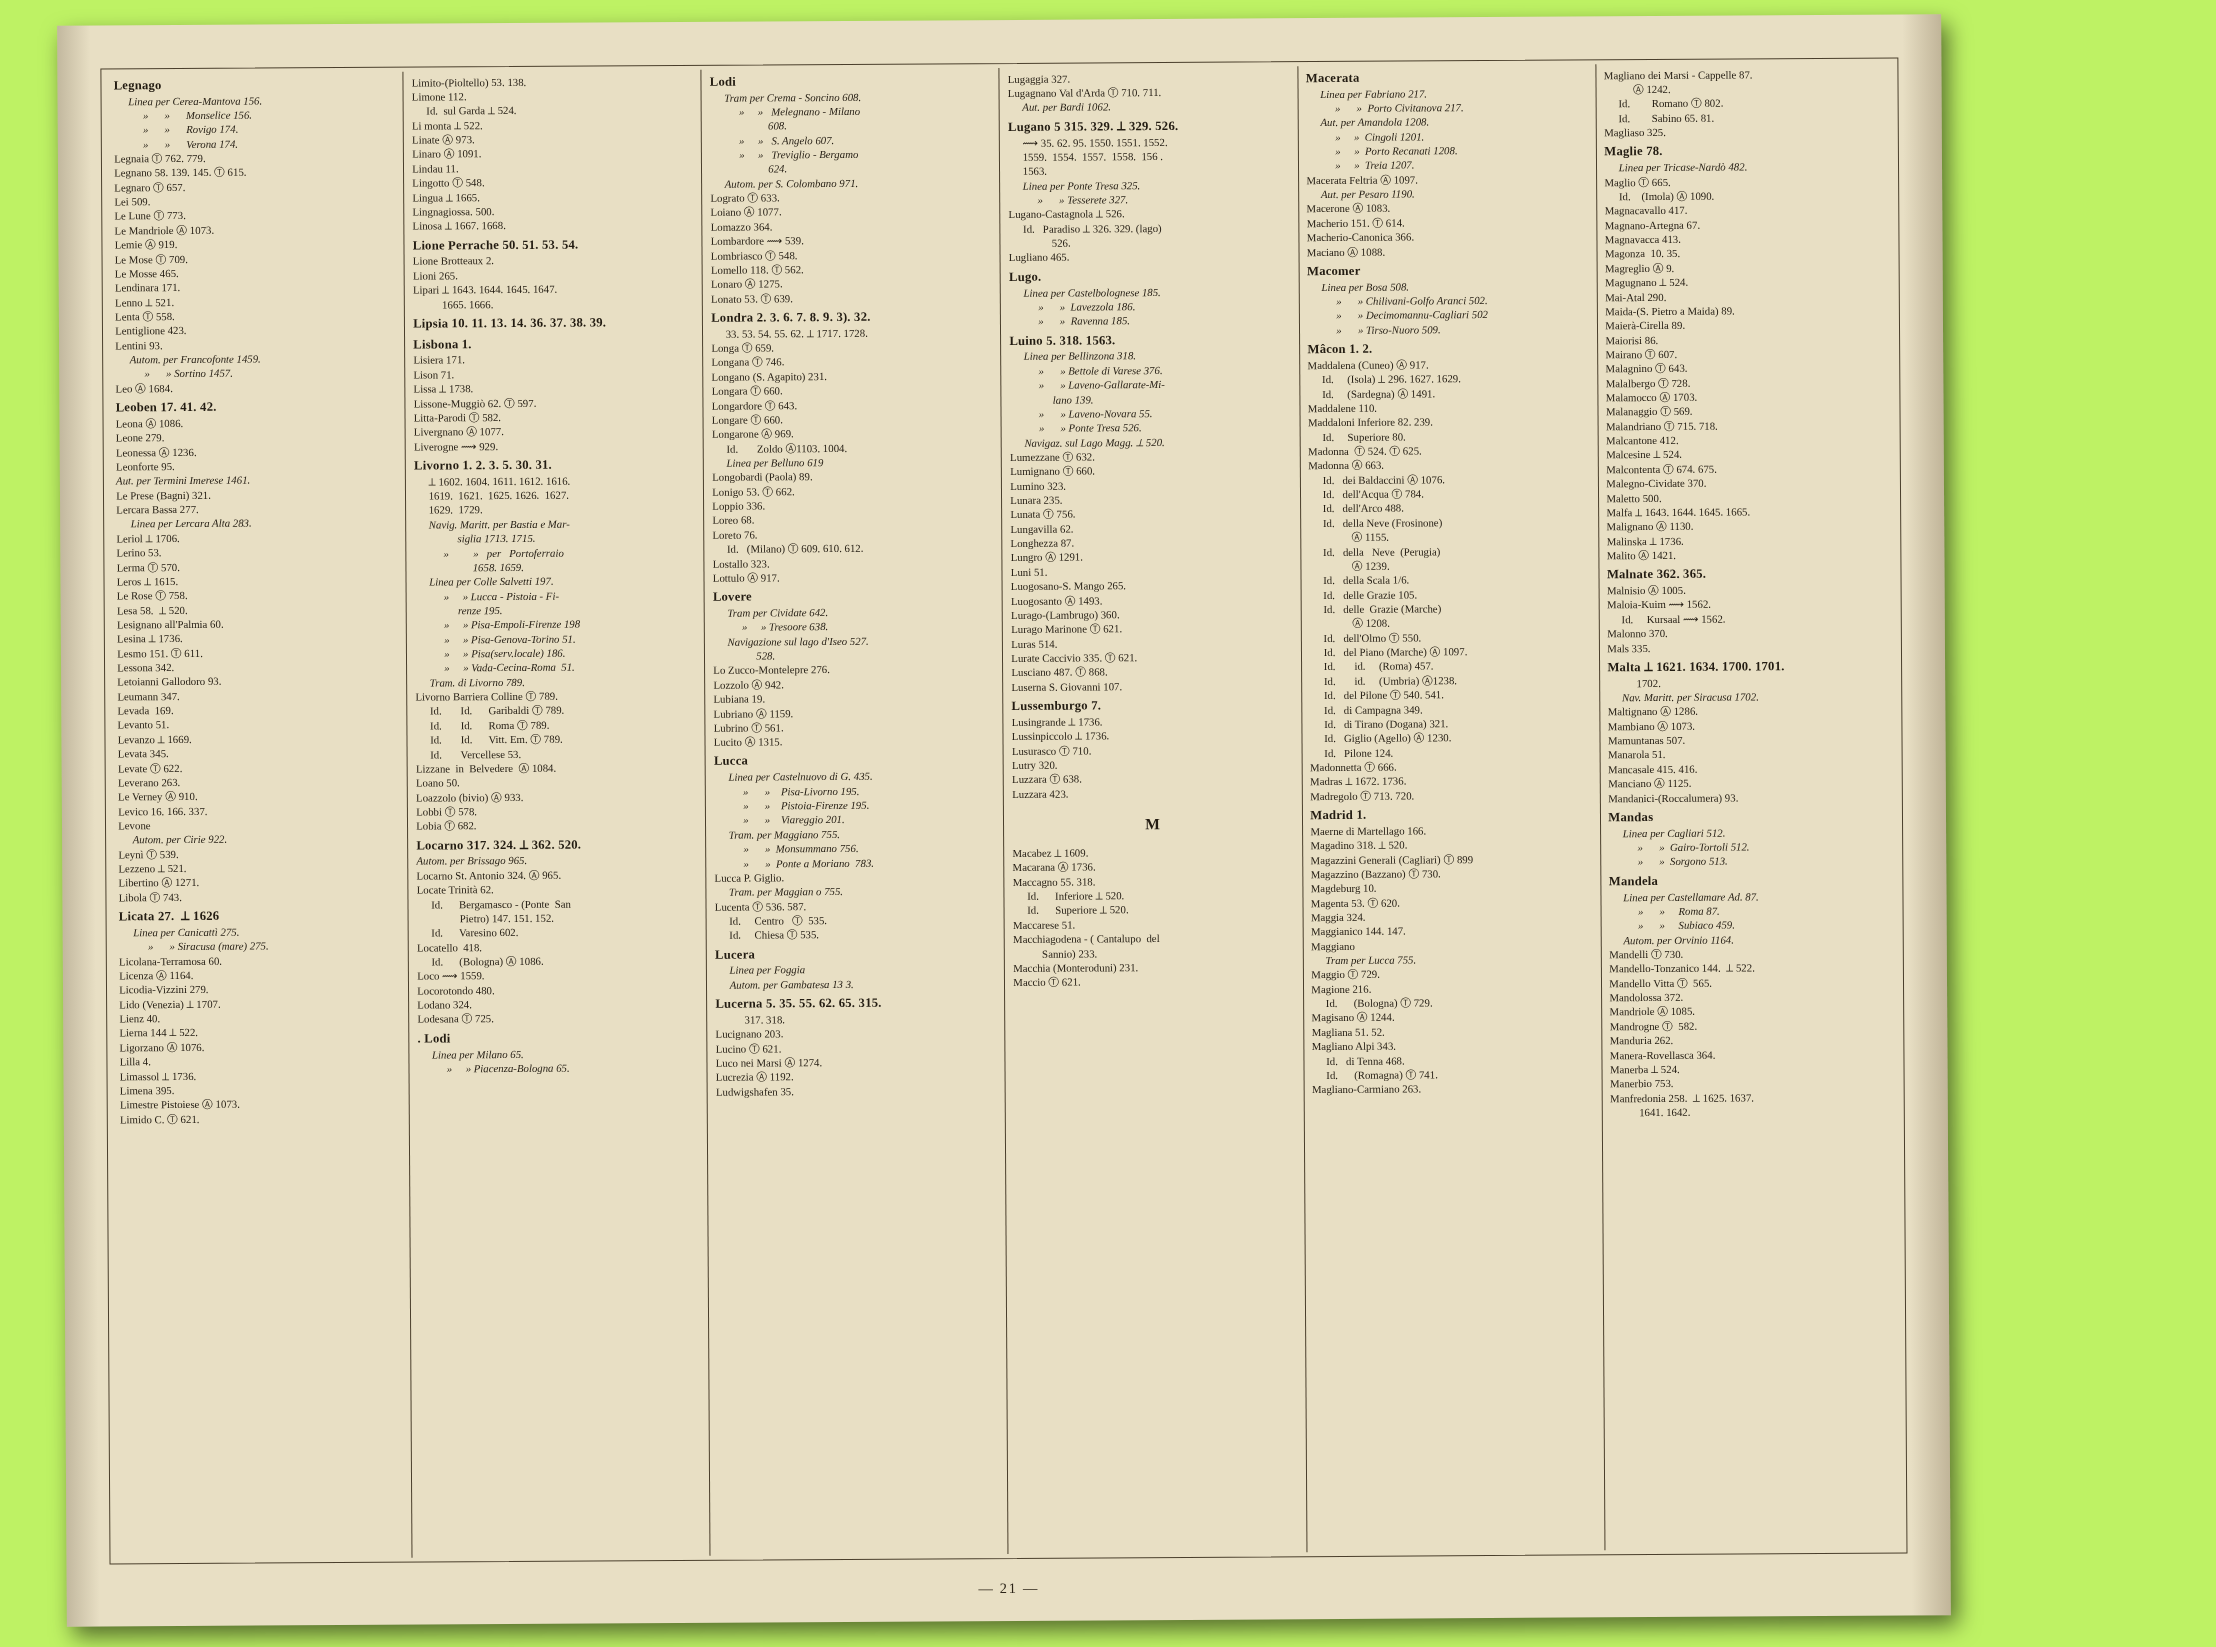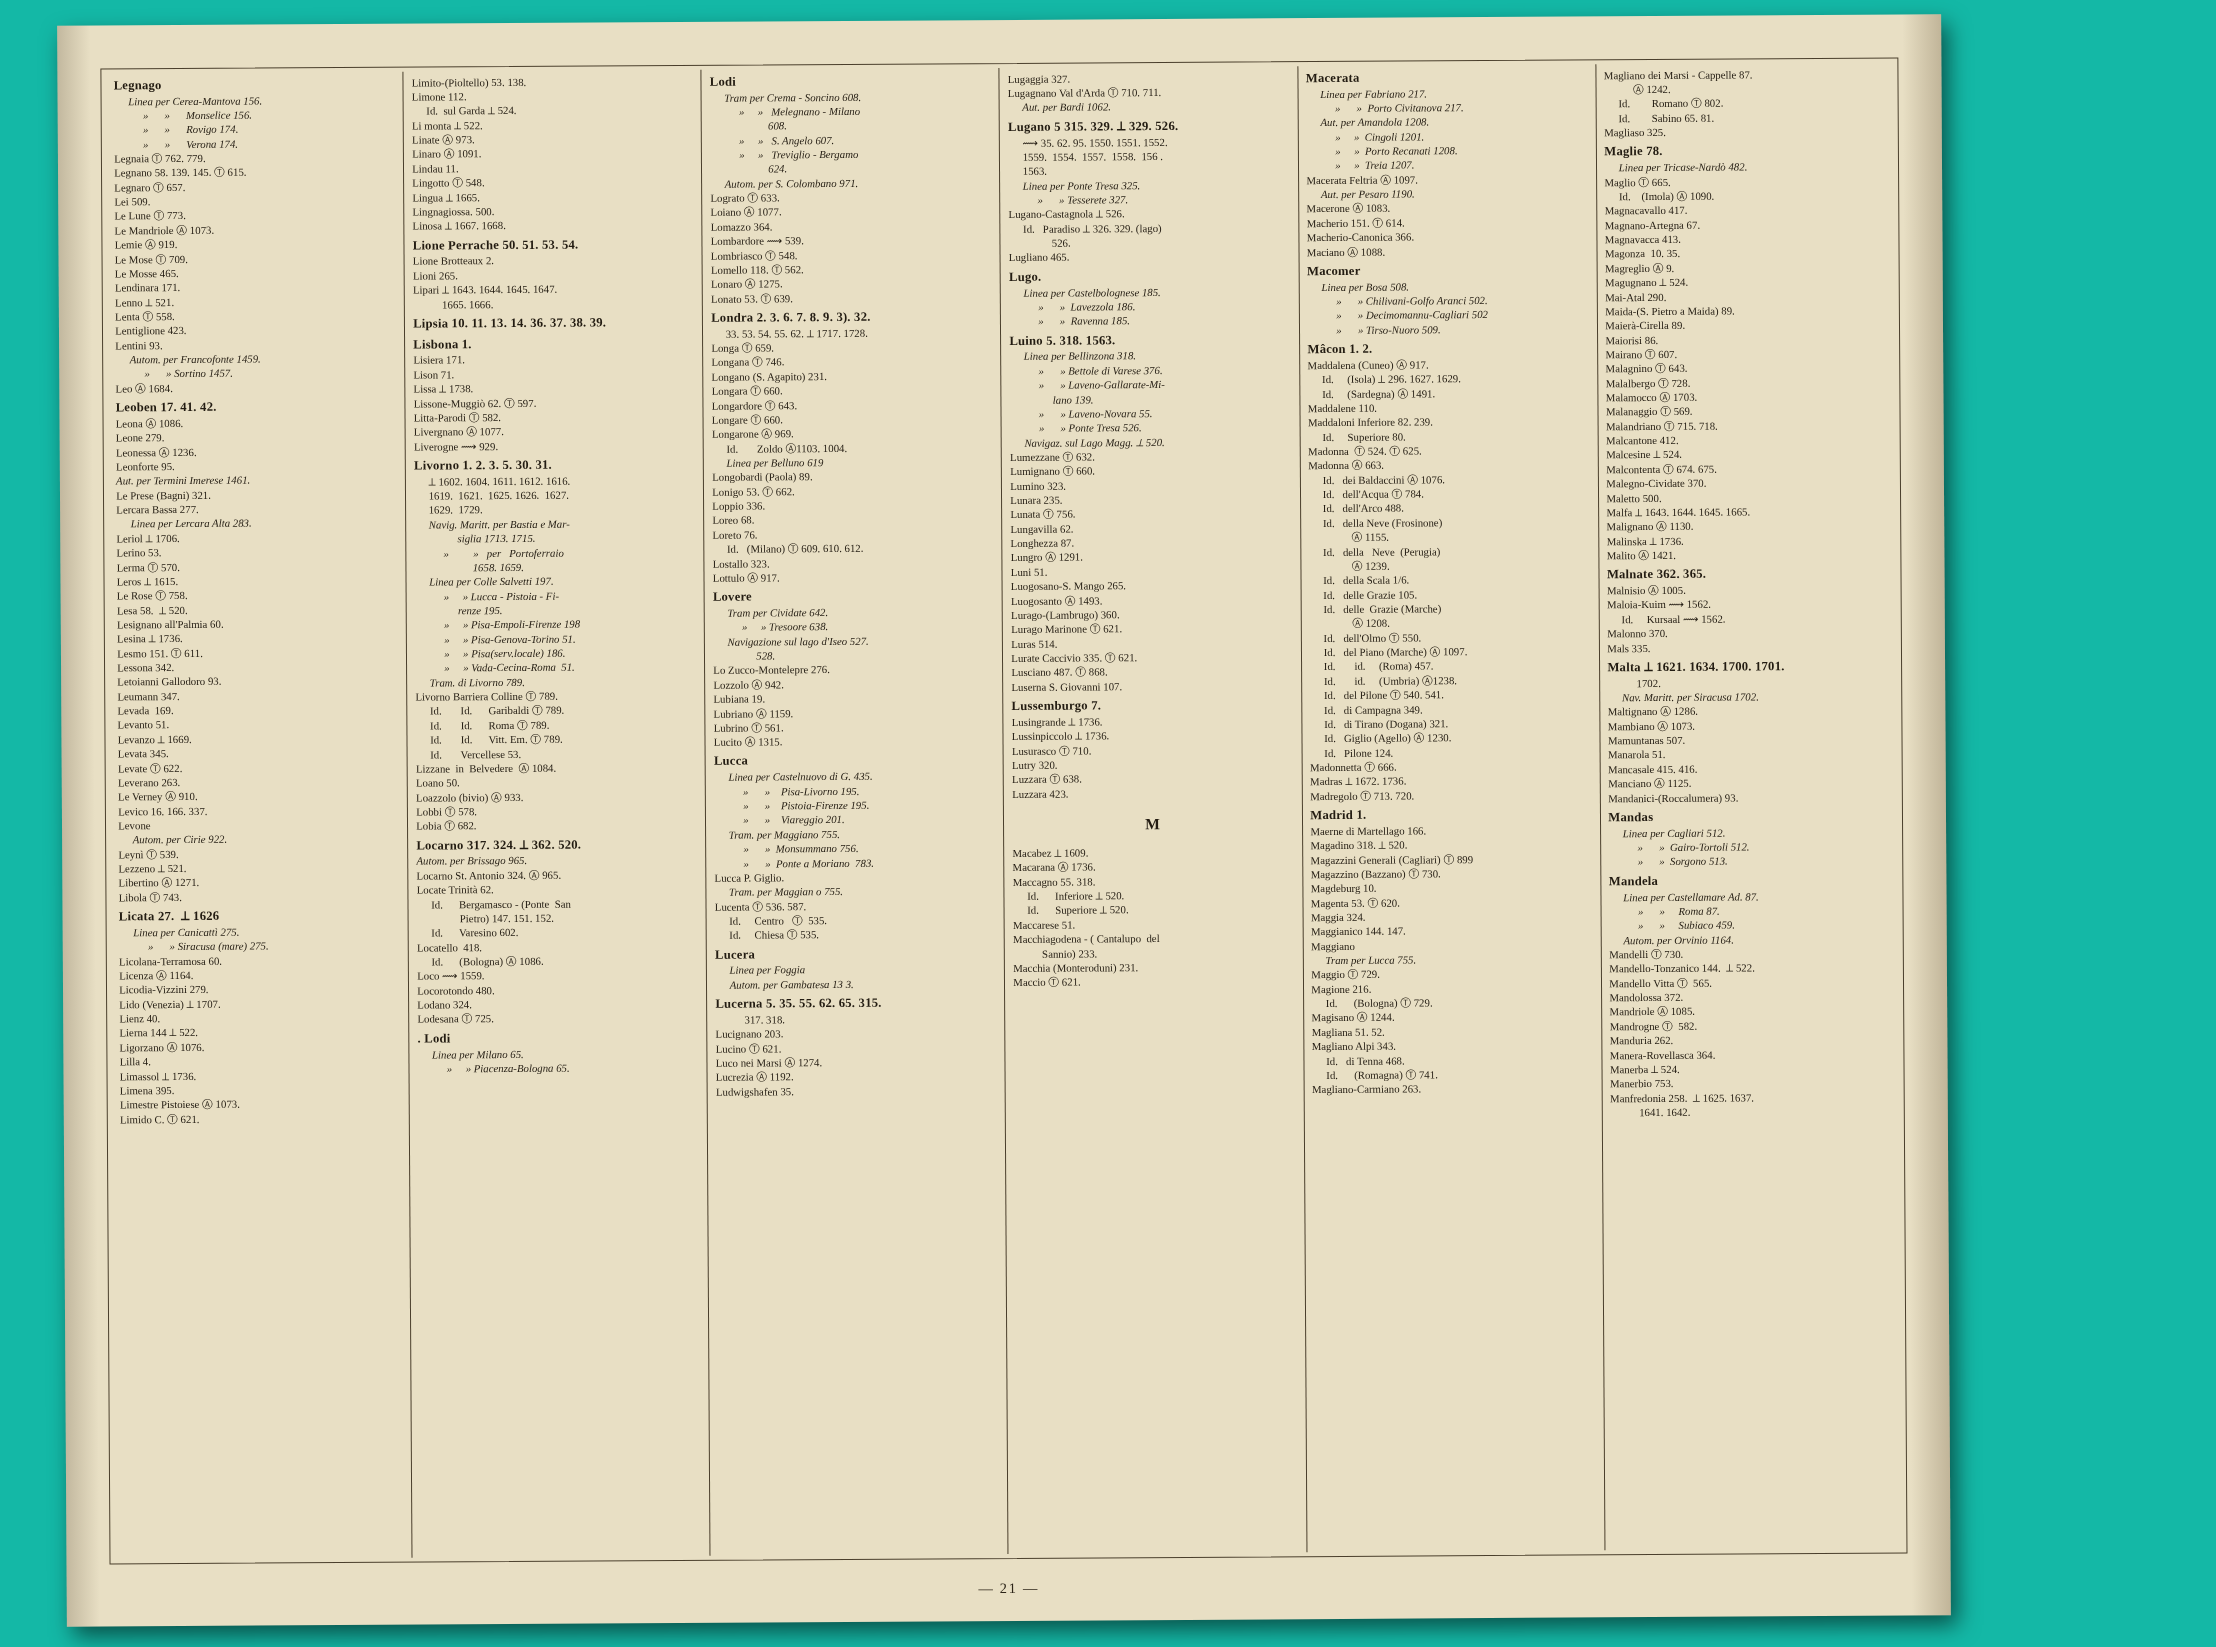--- a/index.html
+++ b/index.html
@@ -1,19 +1,19 @@
 <!DOCTYPE html>
 <html style="font-size:8.9px"><head>
 <meta charset="utf-8">
 <style>
   html,body{margin:0;padding:0;background:#241f1a;}
   #page{
     position:relative;
     width:2216px;height:1647px;
-    background:#14b8a6;
+    background:#bef264;
     font-family:"Liberation Serif", serif;
     overflow:hidden;
   }
   
   #sheet{
     position:absolute;
     left:62px;top:20px;width:1884px;height:1601px;
     background:#e8dfc4;
     box-shadow: 6.6px 10px 22px rgba(0,0,0,.55);
     transform: rotate(-0.35deg);

